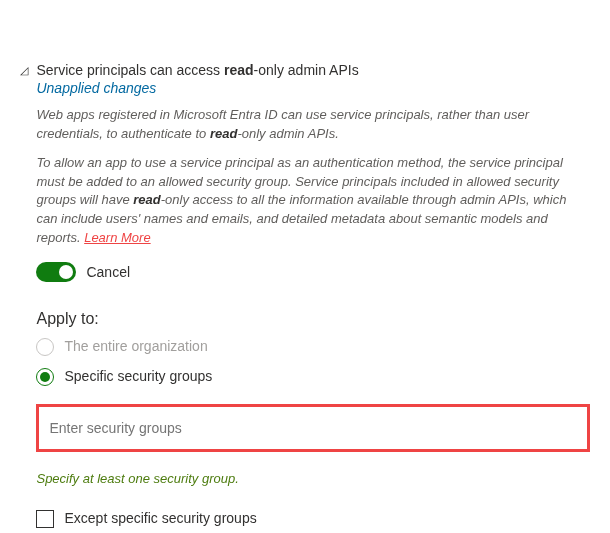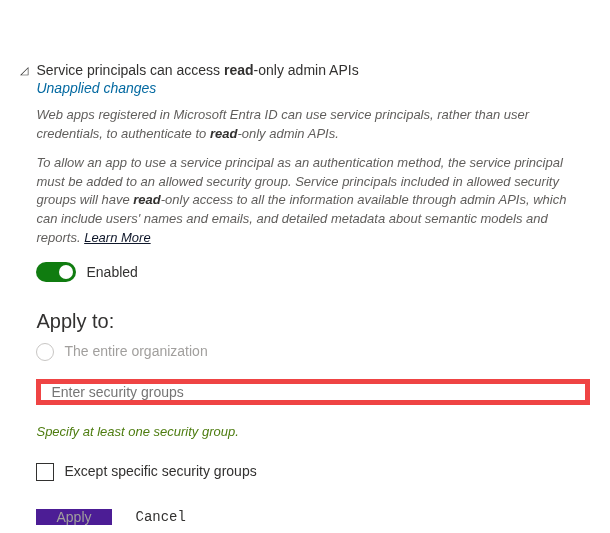--- a/index.html
+++ b/index.html
@@ -53,21 +53,21 @@
       font-style: italic;
     }
     .description p {
       margin-bottom: 10px;
     }
     .description .bold {
       font-weight: 600;
       color: #323130;
     }
     .learn-more {
-      color: #0f172a;
+      color: #ef4444;
       text-decoration: underline;
       cursor: pointer;
     }
     .toggle-row {
       display: flex;
       align-items: center;
       gap: 10px;
       margin-top: 14px;
     }
     .toggle {
@@ -88,21 +88,21 @@
       right: 3px;
     }
     .toggle-label {
       font-size: 14px;
       color: #323130;
     }
     .apply-to {
       margin-top: 28px;
     }
     .apply-to-label {
-      font-size: 20px;
+      font-size: 16px;
       color: #323130;
       margin-bottom: 10px;
     }
     .radio-row {
       display: flex;
       align-items: flex-start;
       gap: 10px;
       margin-bottom: 12px;
       cursor: pointer;
     }
@@ -132,22 +132,22 @@
     }
     .radio-label {
       font-size: 14px;
       color: #323130;
     }
     .radio-label.disabled {
       color: #a19f9d;
     }
     .input-box {
       width: 100%;
-      border: 5px solid #ef4444;
-      padding: 0 10px;
+      border: 3px solid #ef4444;
+      padding: 13px 10px;
       font-size: 14px;
       color: #605e5c;
       margin-top: 6px;
       outline: none;
       font-family: inherit;
     }
     .validation-msg {
       color: #4d7c0f;
       font-style: italic;
       font-size: 13px;
@@ -210,31 +210,35 @@
       </p>
       <p>
         <span>To allow an app to use a service principal as an authentication method, the service principal must be added to an allowed security group. Service principals included in allowed security groups will have </span><span class="bold">read</span><span>-only access to all the information available through admin APIs, which can include users' names and emails, and detailed metadata about semantic models and reports.  </span><a class="learn-more">Learn More</a>
       </p>
     </div>
 
     <div class="toggle-row">
       <div class="toggle">
         <div class="toggle-knob"></div>
       </div>
-      <span class="toggle-label">Enabled</span>
+      <span class="toggle-label">Cancel</span>
     </div>
 
     <div class="apply-to">
       <div class="apply-to-label">Apply to:</div>
 
       <div class="radio-row">
         <div class="radio disabled"></div>
         <span class="radio-label disabled">The entire organization</span>
       </div>
 
+      <div class="radio-row">
+        <div class="radio selected"></div>
+        <span class="radio-label">Specific security groups</span>
+      </div>
 
       <input class="input-box" type="text" placeholder="Enter security groups" style="">
 
       <div class="validation-msg">Specify at least one security group.</div>
 
       <div class="checkbox-row">
         <div class="checkbox"></div>
         <span class="checkbox-label">Except specific security groups</span>
       </div>
 

